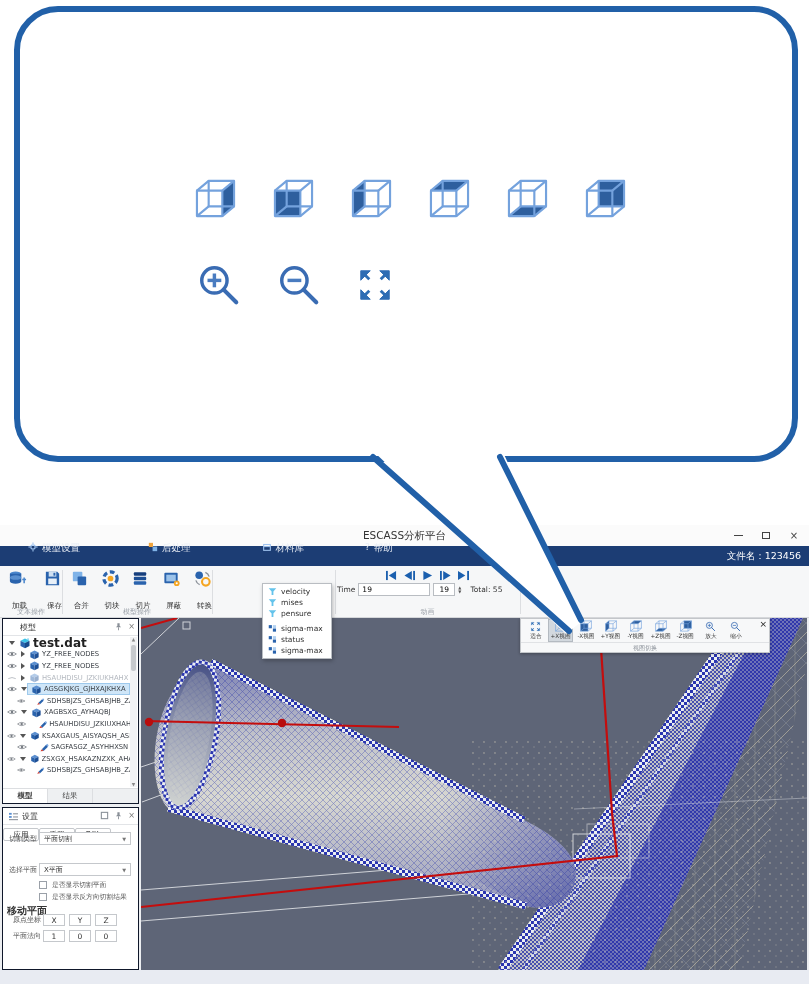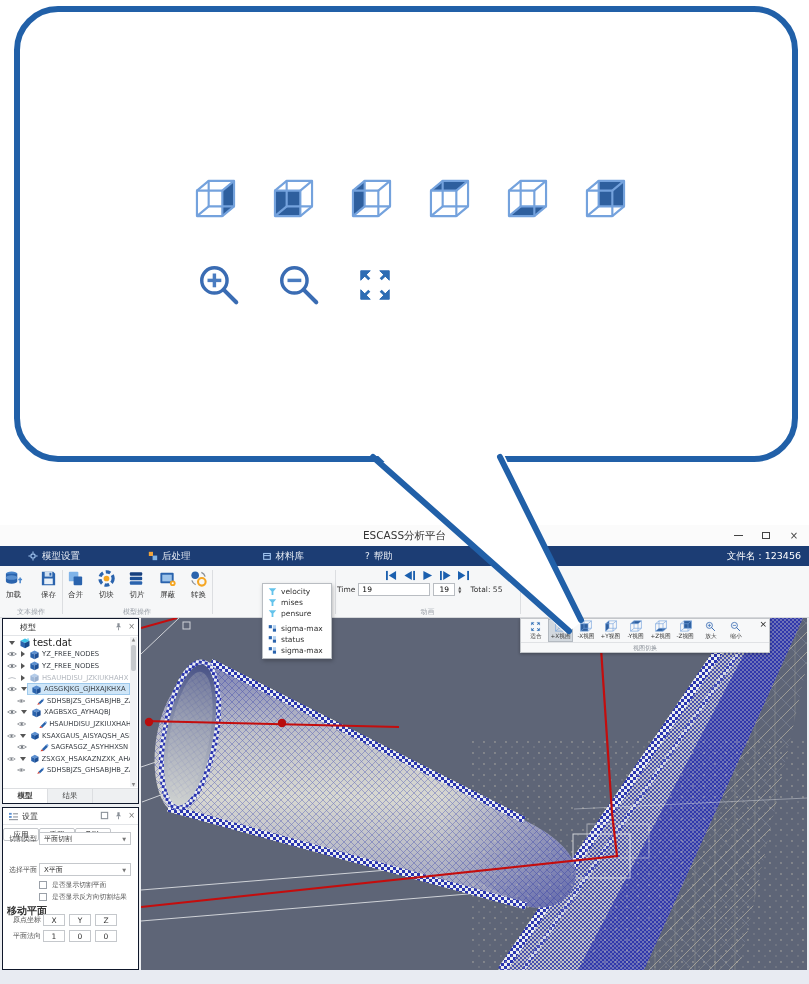--- a/index.html
+++ b/index.html
@@ -13,31 +13,31 @@
 
 .app{position:absolute;left:0;top:525px;width:809px;height:459px;background:#fbfbfb;z-index:10}
 .titlebar{position:absolute;left:0;top:0;width:809px;height:21px;background:#fbfbfb}
 .title{position:absolute;left:0;top:4px;width:100%;text-align:center;font-size:10.5px;color:#333}
 .winctrl{position:absolute;top:3px;display:flex;gap:14px;right:8px;align-items:center}
 .wc{width:14px;height:14px;display:flex;align-items:center;justify-content:center;color:#444;font-size:10px;cursor:default}
 .wc .mini{width:9px;border-top:1.4px solid #444;display:block}
 .wc .maxi{width:8px;height:7px;border:1.2px solid #444;display:block}
 
 .menubar{position:absolute;left:0;top:21px;width:809px;height:20px;background:#1c3d74;display:flex;align-items:center}
-.menu-item{display:flex;align-items:center;gap:4px;color:#e8edf5;font-size:9.5px;height:28px;padding:0 8px;position:relative}
+.menu-item{display:flex;gap:4px;color:#e8edf5;font-size:9.5px;height:28px;padding:0 8px;position:relative}
 .menu-item.active::after{content:"";position:absolute;left:6px;right:6px;bottom:0;height:3px;background:#35b5e5}
 .mi1{margin-left:20px}.mi2{margin-left:52px}.mi3{margin-left:55px}.mi4{margin-left:45px}
 .filename{position:absolute;right:8px;top:4px;color:#fff;font-size:9.5px}
 
 .ribbon{position:absolute;left:0;top:41px;width:809px;height:52px;background:#f6f7f8;border-bottom:1px solid #d5d7da}
 .rsep{position:absolute;top:4px;height:44px;width:1px;background:#dcdee1}
 .rgroup{position:absolute;top:0;height:52px}
 .rgl{position:absolute;bottom:1px;left:0;width:100%;text-align:center;font-size:7px;color:#9aa0a8}
 .rbtns{display:flex;justify-content:center;gap:8px;padding-top:3px}
-.rbtn{width:28px;display:flex;flex-direction:column;align-items:center;gap:2px;cursor:default}
+.rbtn{width:28px;display:flex;flex-direction:column;align-items:flex-end;gap:13px;cursor:default}
 .rbtn span{font-size:7.5px;color:#333;white-space:nowrap}
 .vrow{position:absolute;left:6px;display:flex;align-items:center;gap:3px;font-size:7.5px;color:#333}
 .vselect{position:absolute;left:50px;top:2px;width:70px;height:14px;background:#fff;border:1px solid #b9bdc2;font-size:8px;color:#333;display:flex;align-items:center;padding:0 4px;justify-content:space-between}
 .caret{font-size:5px;color:#777}
 .playrow{position:absolute;left:0;top:4px;width:100%;display:flex;justify-content:center;gap:5px}
 .timerow{position:absolute;left:2px;top:17px;display:flex;align-items:center;gap:3px;font-size:7.5px;color:#333}
 .tinput{width:72px;height:13px;border:1px solid #b9bdc2;background:#fff;font-size:7.5px;padding:0 3px;font-family:inherit}
 .tinput2{width:22px;height:13px;border:1px solid #b9bdc2;background:#fff;font-size:7.5px;text-align:center;font-family:inherit}
 .spin{display:flex;flex-direction:column;font-size:4px;color:#555;line-height:4px}
 
@@ -46,21 +46,21 @@
 .vd-gap{height:4px}
 
 .main{position:absolute;left:0;top:93px;width:809px;height:352px;background:#eceef1}
 .panel{position:absolute;background:#fff;border:1px solid #0f172a}
 .phead{position:absolute;left:0;top:0;width:100%;height:17px;border-bottom:1px solid #e2e4e7;display:flex;align-items:center;font-size:8px;color:#333;padding:0 5px}
 .picons{position:absolute;right:3px;top:3px;display:flex;gap:5px;align-items:center;color:#777;font-size:8px}
 
 .trows{position:absolute;left:0;top:18px;right:8px}
 .trow{display:flex;align-items:center;height:11.6px;gap:2px;padding-left:4px;position:relative}
 .trow .lbl{font-size:6.8px;color:#3a3f45;white-space:nowrap;overflow:hidden}
-.trow.root .lbl{font-weight:normal;font-size:10px;color:#222}
+.trow.root .lbl{font-weight:bold;font-size:12px;color:#222}
 .trow.dis .lbl{color:#b3b8bf}
 .trow.sel .selbg{position:absolute;left:24px;right:0;top:0;bottom:0;background:#cfe6f8;border:1px solid #9ec9ec}
 .trow>*{position:relative}
 .arr-r{width:0;height:0;border-top:3px solid transparent;border-bottom:3px solid transparent;border-left:4px solid #555;margin:0 2px}
 .arr-d{width:0;height:0;border-left:3px solid transparent;border-right:3px solid transparent;border-top:4px solid #555;margin:0 2px}
 .noarr{width:8px}
 .scroll{position:absolute;right:1px;top:18px;bottom:16px;width:7px;background:#f1f2f4}
 .scroll .thumb{position:absolute;left:1px;top:8px;width:5px;height:26px;background:#c6c9cd;border-radius:2px}
 .scroll .sa{position:absolute;left:0;width:7px;font-size:4.5px;color:#888;text-align:center}
 .ttabs{position:absolute;left:0;bottom:0;width:100%;height:15px;background:#eef0f2;border-top:1px solid #dcdee1;display:flex}

